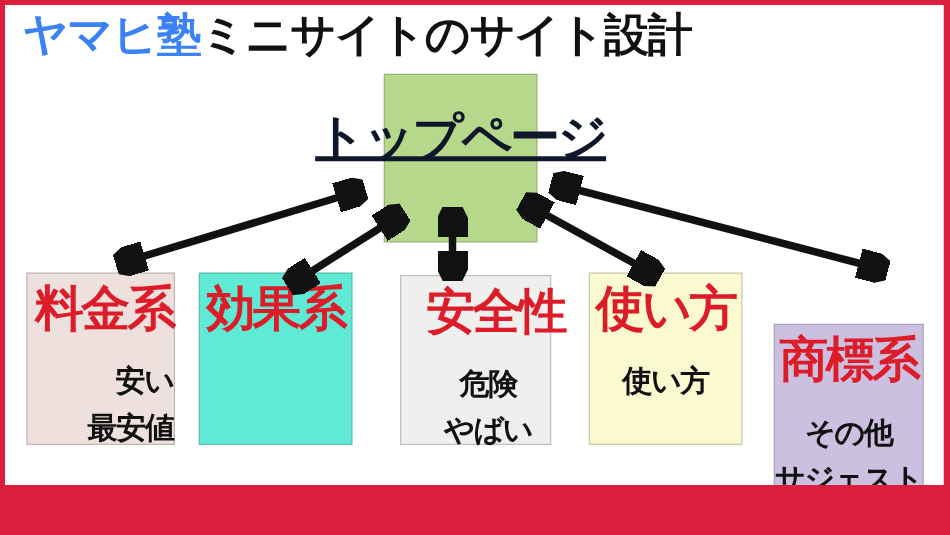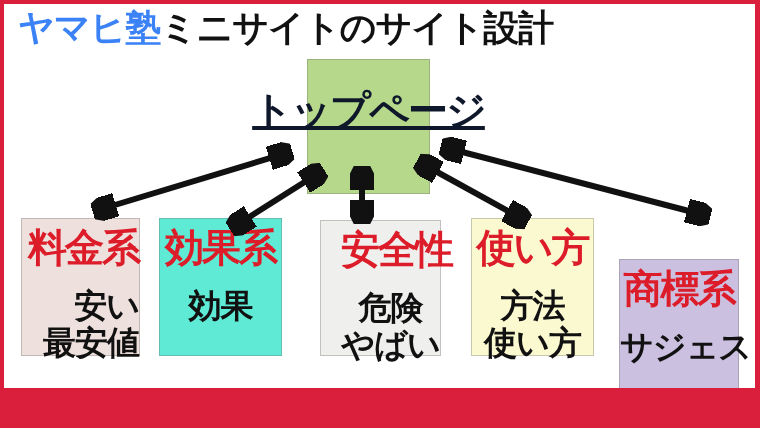--- a/index.html
+++ b/index.html
@@ -40,21 +40,21 @@
   .node3{left:320px; top:220px;width:121px;height:136px;padding-left:20px;}
   .node4{left:460px; top:218px;width:123px;height:138px;margin-left:11px;}
   .node5{left:619px; top:220px;width:120px;height:136px;margin-top:39px;}
 
   .node-label{
     margin-top:7px;font-size:39px;font-weight:900;color:#dd1c2a;
     letter-spacing:-2px;line-height:1.15;white-space:nowrap;
   }
   .kw{margin-top:16px;}
   .kw-line{
-    font-size:33px;font-weight:900;color:#111111;line-height:37px;
+    font-size:24px;font-weight:900;color:#111111;line-height:37px;
     letter-spacing:-1px;white-space:nowrap;
   }
 
   svg.arrows{position:absolute;left:0;top:0;pointer-events:none;}
   svg.arrows path{stroke:#111111;stroke-width:6;fill:none;}
 </style>
 </head>
 <body>
 
 <div class="canvas">
@@ -71,43 +71,42 @@
     <div class="node-label">料金系</div>
     <div class="kw">
       <div class="kw-line">安い</div>
       <div class="kw-line">最安値</div>
     </div>
   </div>
 
   <div class="node node2" style="background: #5eead4;">
     <div class="node-label">効果系</div>
     <div class="kw">
-      <div class="kw-line">効果</div>
     </div>
   </div>
 
   <div class="node node3" style="background: rgb(239, 239, 237);">
     <div class="node-label">安全性</div>
     <div class="kw">
       <div class="kw-line">危険</div>
       <div class="kw-line">やばい</div>
     </div>
   </div>
 
   <div class="node node4" style="background: rgb(251, 249, 208);">
     <div class="node-label">使い方</div>
     <div class="kw">
-      <div class="kw-line">方法</div>
       <div class="kw-line">使い方</div>
     </div>
   </div>
 
   <div class="node node5" style="background: rgb(204, 192, 224);">
     <div class="node-label">商標系</div>
     <div class="kw">
+      <div class="kw-line">その他</div>
       <div class="kw-line">サジェスト</div>
     </div>
   </div>
 
   <svg class="arrows" width="760" height="428" viewBox="0 0 760 428">
     <defs>
       <marker id="ah" viewBox="0 0 10 10" refX="9" refY="5" markerWidth="4" markerHeight="4" orient="auto-start-reverse">
         <path d="M0,0 L10,5 L0,10 z" fill="#111111" stroke="none"></path>
       </marker>
     </defs>

